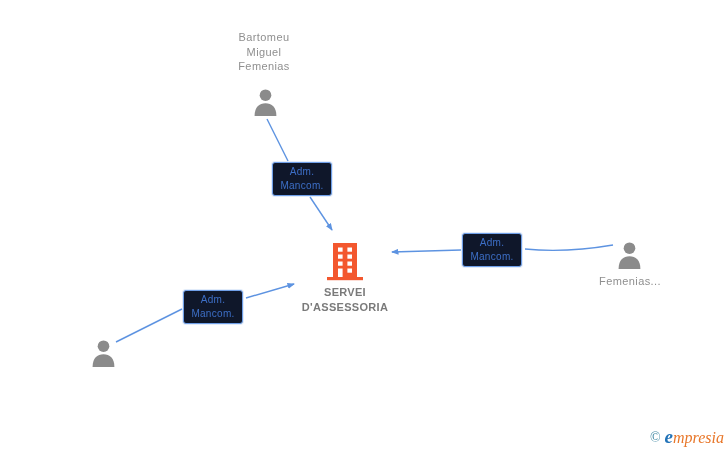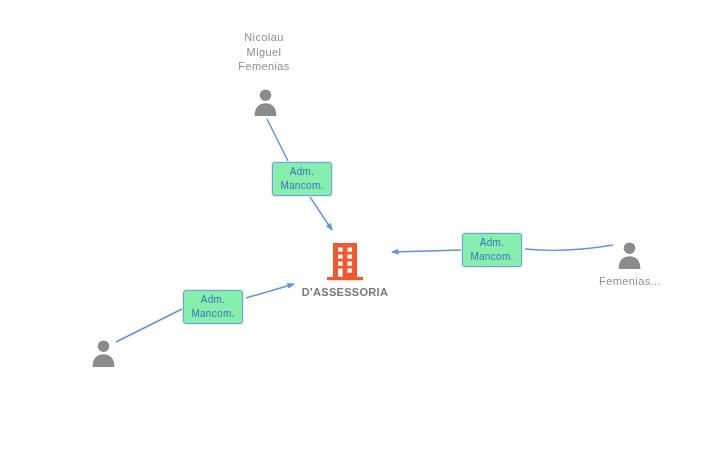--- a/index.html
+++ b/index.html
@@ -13,21 +13,21 @@
     line-height:14.5px;letter-spacing:0.4px;width:130px;
   }
   .node-label span{display:block;}
   .company-label{
     position:absolute;text-align:center;font-size:11px;font-weight:bold;
     color:#7A7A7A;line-height:15px;letter-spacing:0.3px;width:130px;
   }
   .company-label span{display:block;}
   .icon-wrap{position:absolute;}
   .edge-label{
-    position:absolute;background:#86efac;border:1.5px solid #6F9FE8;
+    position:absolute;background:#0f172a;border:1.5px solid #6F9FE8;
     border-radius:3px;color:#3D6FC7;font-size:10px;line-height:14px;
     text-align:center;padding:2px 0;width:58px;
     box-shadow:0 0 0 1px rgba(140,180,235,0.25);
   }
   .edge-label span{display:block;letter-spacing:0.3px;}
   .watermark{
     position:absolute;right:4px;bottom:2px;
     font-family:"Liberation Serif",serif;font-style:italic;white-space:nowrap;
   }
   .watermark .copy{color:#4B8FA9;font-size:14px;font-style:normal;vertical-align:1px;}
@@ -50,21 +50,21 @@
     <line x1="310" y1="197" x2="332" y2="230" stroke="#5D93E1" stroke-width="1.4" marker-end="url(#arr)"></line>
 
     <path d="M613,245 Q566,253 525,249" fill="none" stroke="#5D93E1" stroke-width="1.4"></path>
     <line x1="461" y1="250" x2="392" y2="252" stroke="#5D93E1" stroke-width="1.4" marker-end="url(#arr)"></line>
 
     <line x1="116" y1="342" x2="182" y2="309" stroke="#5D93E1" stroke-width="1.4"></line>
     <line x1="246" y1="298" x2="294" y2="284" stroke="#5D93E1" stroke-width="1.4" marker-end="url(#arr)"></line>
   </svg>
 
   <div class="node-label" style="left:199px;top:30px;">
-    <span>Nicolau</span>
+    <span>Bartomeu</span>
     <span>Miguel</span>
     <span>Femenias</span>
   </div>
   <div class="icon-wrap" style="left:253px;top:89px;">
     <svg width="25" height="27" viewBox="0 0 24 26">
       <circle cx="12" cy="6" r="5.6" fill="#8B8B8B"></circle>
       <path d="M1.5,26 C1.5,17.5 6,13.8 12,13.8 C18,13.8 22.5,17.5 22.5,26 Z" fill="#8B8B8B"></path>
     </svg>
   </div>
 
@@ -76,20 +76,21 @@
       <rect x="21.4" y="5.5" width="4.6" height="4.2" fill="#FFFFFF"></rect>
       <rect x="12" y="12.5" width="4.6" height="4.2" fill="#FFFFFF"></rect>
       <rect x="21.4" y="12.5" width="4.6" height="4.2" fill="#FFFFFF"></rect>
       <rect x="12" y="19.5" width="4.6" height="4.2" fill="#FFFFFF"></rect>
       <rect x="21.4" y="19.5" width="4.6" height="4.2" fill="#FFFFFF"></rect>
       <rect x="12" y="26.5" width="4.6" height="8.5" fill="#FFFFFF"></rect>
       <rect x="21.4" y="26.5" width="4.6" height="4.2" fill="#FFFFFF"></rect>
     </svg>
   </div>
   <div class="company-label" style="left:280px;top:285px;">
+    <span>SERVEI</span>
     <span>D'ASSESSORIA</span>
   </div>
 
   <div class="icon-wrap" style="left:617px;top:242px;">
     <svg width="25" height="27" viewBox="0 0 24 26">
       <circle cx="12" cy="6" r="5.6" fill="#8B8B8B"></circle>
       <path d="M1.5,26 C1.5,17.5 6,13.8 12,13.8 C18,13.8 22.5,17.5 22.5,26 Z" fill="#8B8B8B"></path>
     </svg>
   </div>
   <div class="node-label" style="left:565px;top:274px;">
@@ -109,14 +110,18 @@
   </div>
   <div class="edge-label" style="left:462px;top:233px;">
     <span>Adm.</span>
     <span>Mancom.</span>
   </div>
   <div class="edge-label" style="left:183px;top:290px;">
     <span>Adm.</span>
     <span>Mancom.</span>
   </div>
 
+  <div class="watermark">
+    <span class="copy">©</span>
+    <span class="brand-first">e</span><span class="brand-rest">mpresia</span>
+  </div>
 
 </div>
 
 </body></html>

